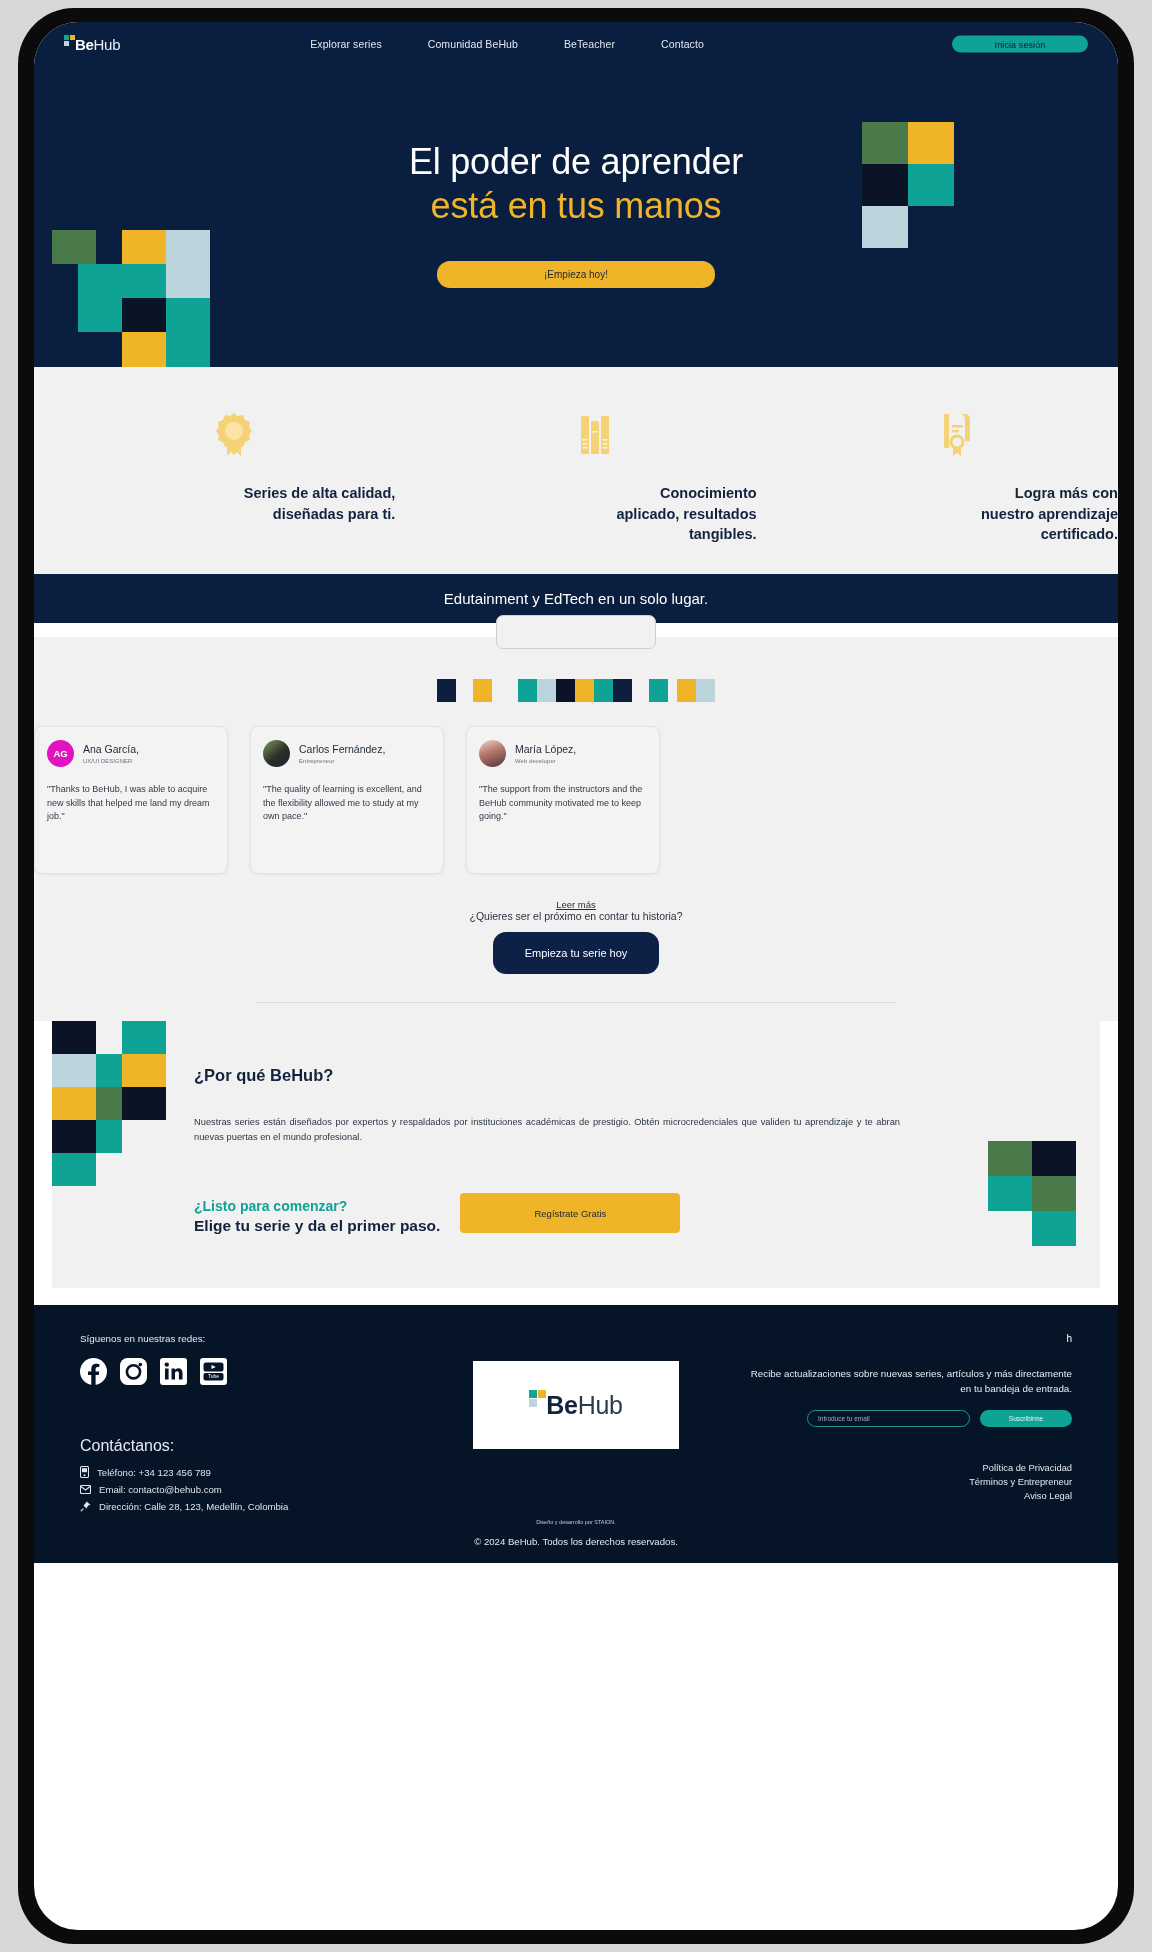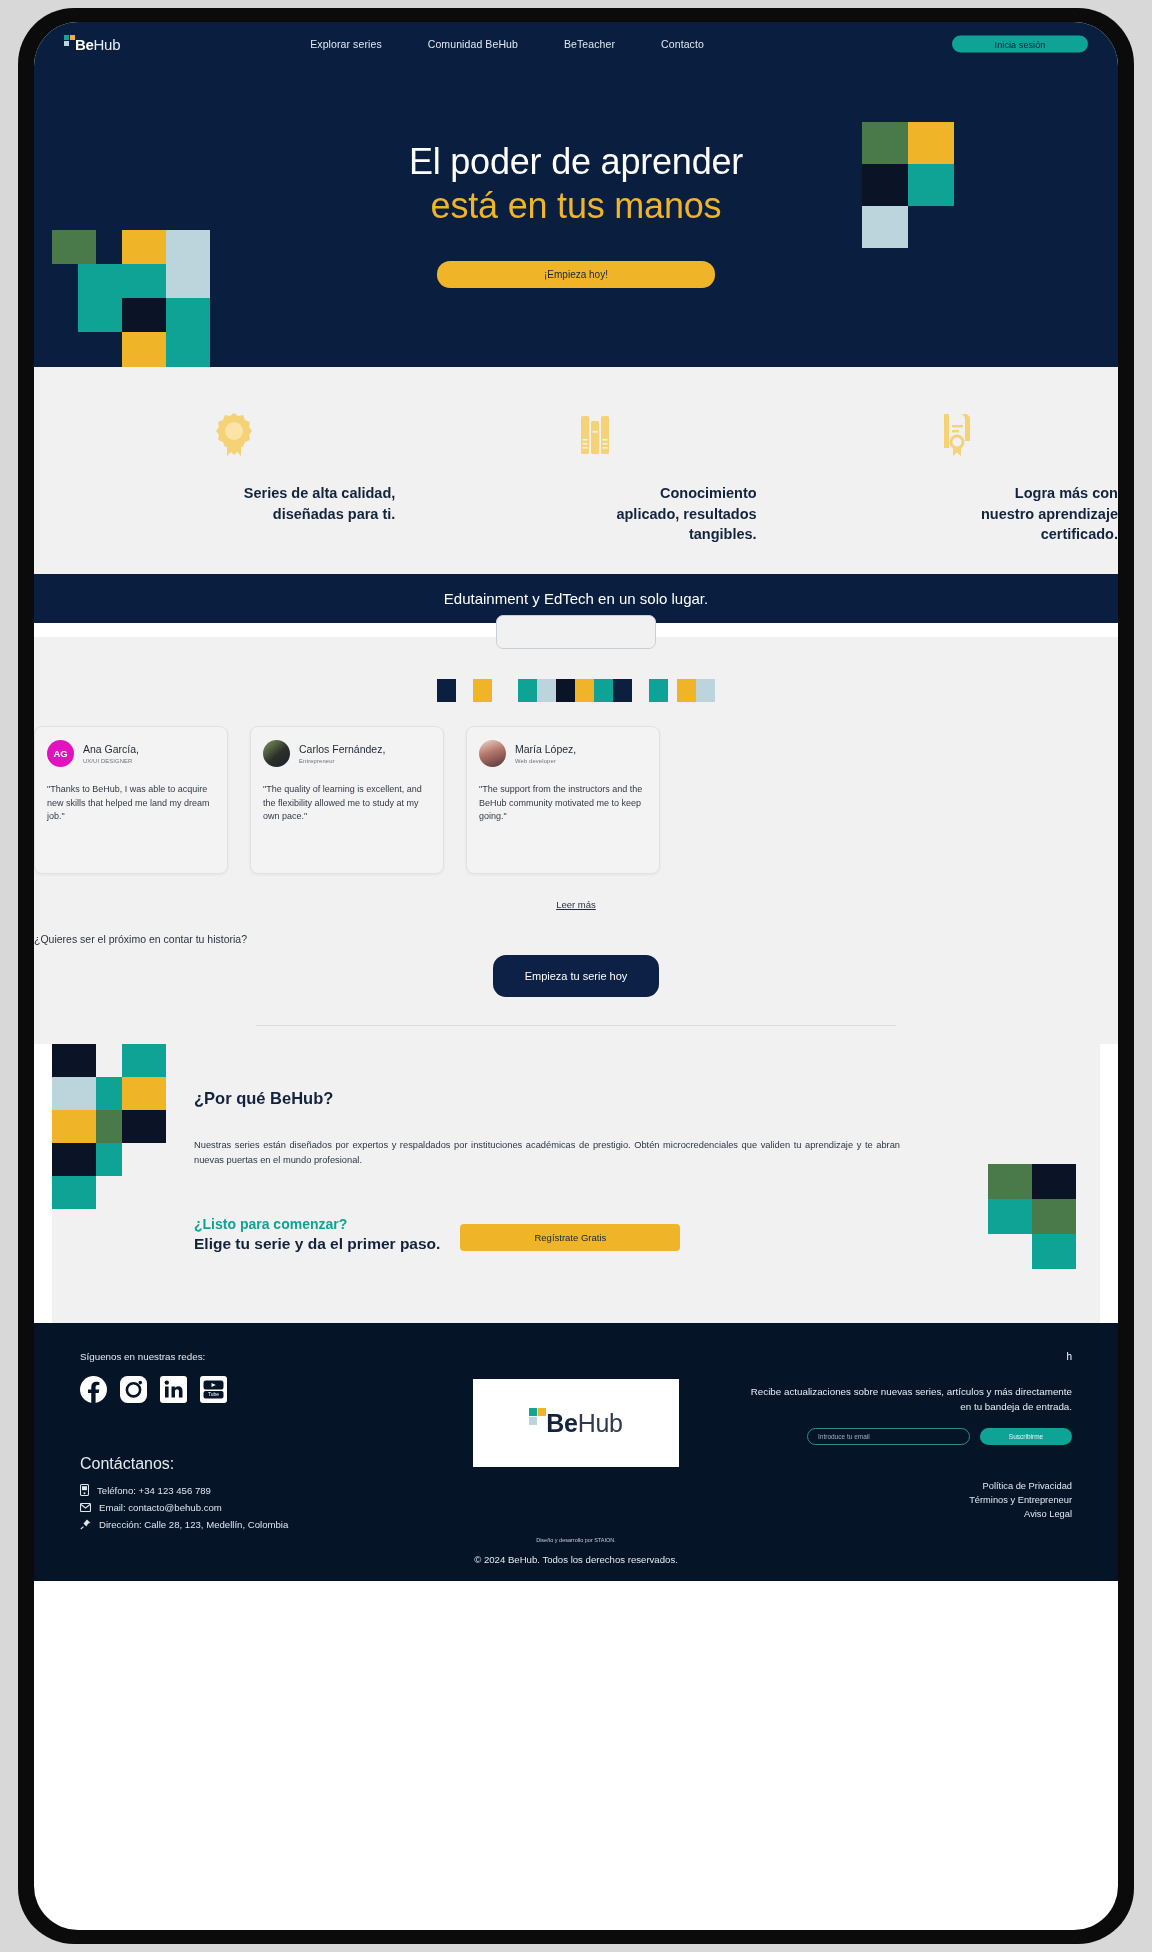--- a/index.html
+++ b/index.html
@@ -140,54 +140,54 @@
   .who-name { font-size:10.5px; color:#1d2836; line-height:1.15; }
   .who-role { font-size:5.8px; color:#6a717c; margin-top:2px; letter-spacing:.15px; }
   .card-quote {
     margin-top:16px; font-size:9px; color:#303a47; line-height:1.52;
   }
   .read-more {
     display:block; text-align:center; margin-top:25px;
     font-size:9.5px; color:#1f2c3f; text-decoration:underline;
   }
   .ask {
-    text-align:left; margin-top:23px; font-size:10.5px; color:#2a3342;
+    text-align:center; font-size:10.5px; color:#2a3342;
   }
   .serie-btn {
     display:block; margin:10px auto 0;
     width:166px; height:42px;
     background:#0d2046; color:#ffffff;
     border:none; border-radius:13px;
     font-size:11px; font-family:inherit; cursor:pointer;
   }
   .t-bottom-line {
     width:640px; height:1px; background:#dcdcdc;
     margin:28px auto 0;
   }
   .testi-pad { height:18px; }
 
   
   .why-wrap { background:#ffffff; position:relative; }
   .why {
-    background:#f1f1f1; margin:0 18px 0 18px;
-    position:relative; padding:45px 0 70px 0; min-height:237px;
+    background:#f1f1f1; margin:0 18px 17px 18px;
+    position:relative; padding:45px 0 53px 0; min-height:237px;
   }
   .why h2 {
     font-size:16.5px; font-weight:700; color:#13233d;
     margin-left:142px;
   }
   .why p {
     margin:30px 142px 0 142px; font-size:9.3px; color:#2d3645;
     line-height:1.62; text-align:justify; max-width:706px;
   }
   .ready { margin:48px 0 0 142px; display:flex; align-items:flex-end; gap:20px; }
   .ready-text .l1 { font-size:14px; font-weight:700; color:#0fa396; }
   .ready-text .l2 { font-size:15.5px; font-weight:700; color:#13233d; margin-top:3px; }
   .ready-btn {
-    width:220px; height:27px; background:#f0b429; color:#1a2533;
+    width:220px; height:40px; background:#f0b429; color:#1a2533;
     border:none; border-radius:4px; font-size:9.5px;
     font-family:inherit; cursor:pointer; margin-bottom:2px;
   }
 
   
   footer { background:#061428; position:relative; padding:28px 0 0 0; min-height:258px; }
   .f-row { display:flex; padding:0 46px; position:relative; }
   .f-left { width:330px; }
   .f-follow { font-size:9.8px; color:#e6eaf0; }
   .socials { display:flex; gap:13px; margin-top:14px; }

